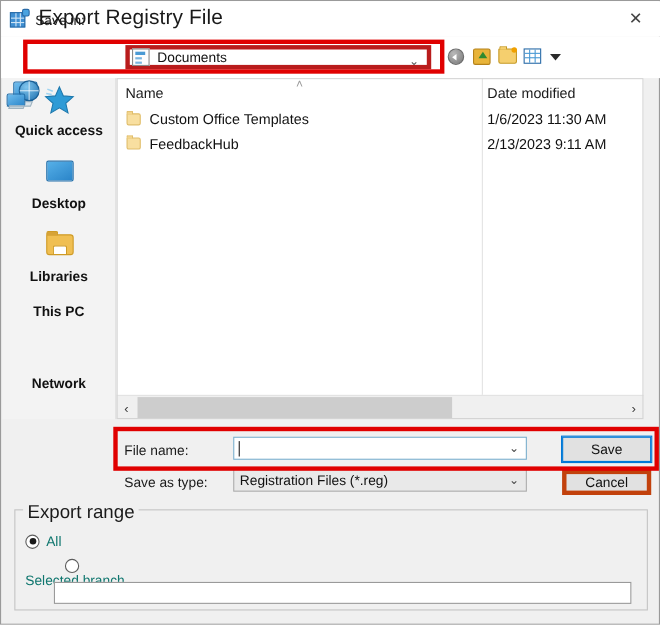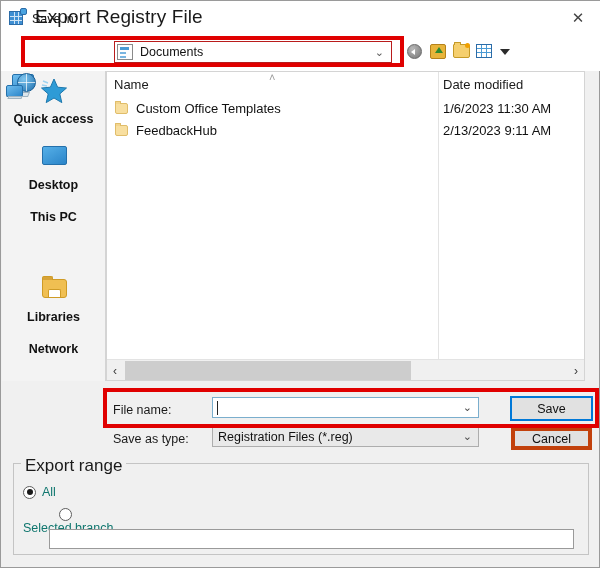--- a/index.html
+++ b/index.html
@@ -52,21 +52,21 @@
   
   .savein-row{
     position:absolute;left:0;top:32px;width:600px;height:38px;
     background:#ffffff;
   }
   .savein-label{
     position:absolute;left:31px;top:11px;font-size:12.5px;color:#1a1a1a;
   }
   .savein-combo{
     position:absolute;left:113px;top:40px;width:278px;height:22px;
-    background:#ffffff;border:1px solid #b91c1c;box-sizing:border-box;
+    background:#ffffff;border:4px solid #b91c1c;box-sizing:border-box;
     display:flex;align-items:center;
   }
   .combo-doc-icon{
     width:16px;height:16px;margin-left:2px;margin-right:7px;flex:none;
     position:relative;background:#fdfdfd;border:1px solid #8a8a8a;
     box-sizing:border-box;
   }
   .combo-doc-icon:before{
     content:"";position:absolute;left:2px;top:2px;width:9px;height:3px;
     background:#4a9ad4;
@@ -373,32 +373,32 @@
     </div>
 
     <div class="place">
       <div class="pl-ico">
           <div class="ic-monitor"></div>
         </div>
       <div class="place-label">Desktop</div>
     </div>
 
     <div class="place">
-      <div class="pl-ico ic-pc">
-        <div class="scr"></div>
-          <div class="kb"></div>
-      </div>
-      <div class="place-label">This PC</div>
-    </div>
-
-    <div class="place">
       <div class="pl-ico">
           <div class="ic-libfolder"></div>
         </div>
       <div class="place-label">Libraries</div>
+    </div>
+
+    <div class="place">
+      <div class="pl-ico ic-pc">
+        <div class="scr"></div>
+          <div class="kb"></div>
+      </div>
+      <div class="place-label">This PC</div>
     </div>
 
     <div class="place">
       <div class="pl-ico ic-net">
         <div class="globe"></div>
           <div class="scr2"></div>
           <div class="base"></div>
       </div>
       <div class="place-label">Network</div>
     </div>

